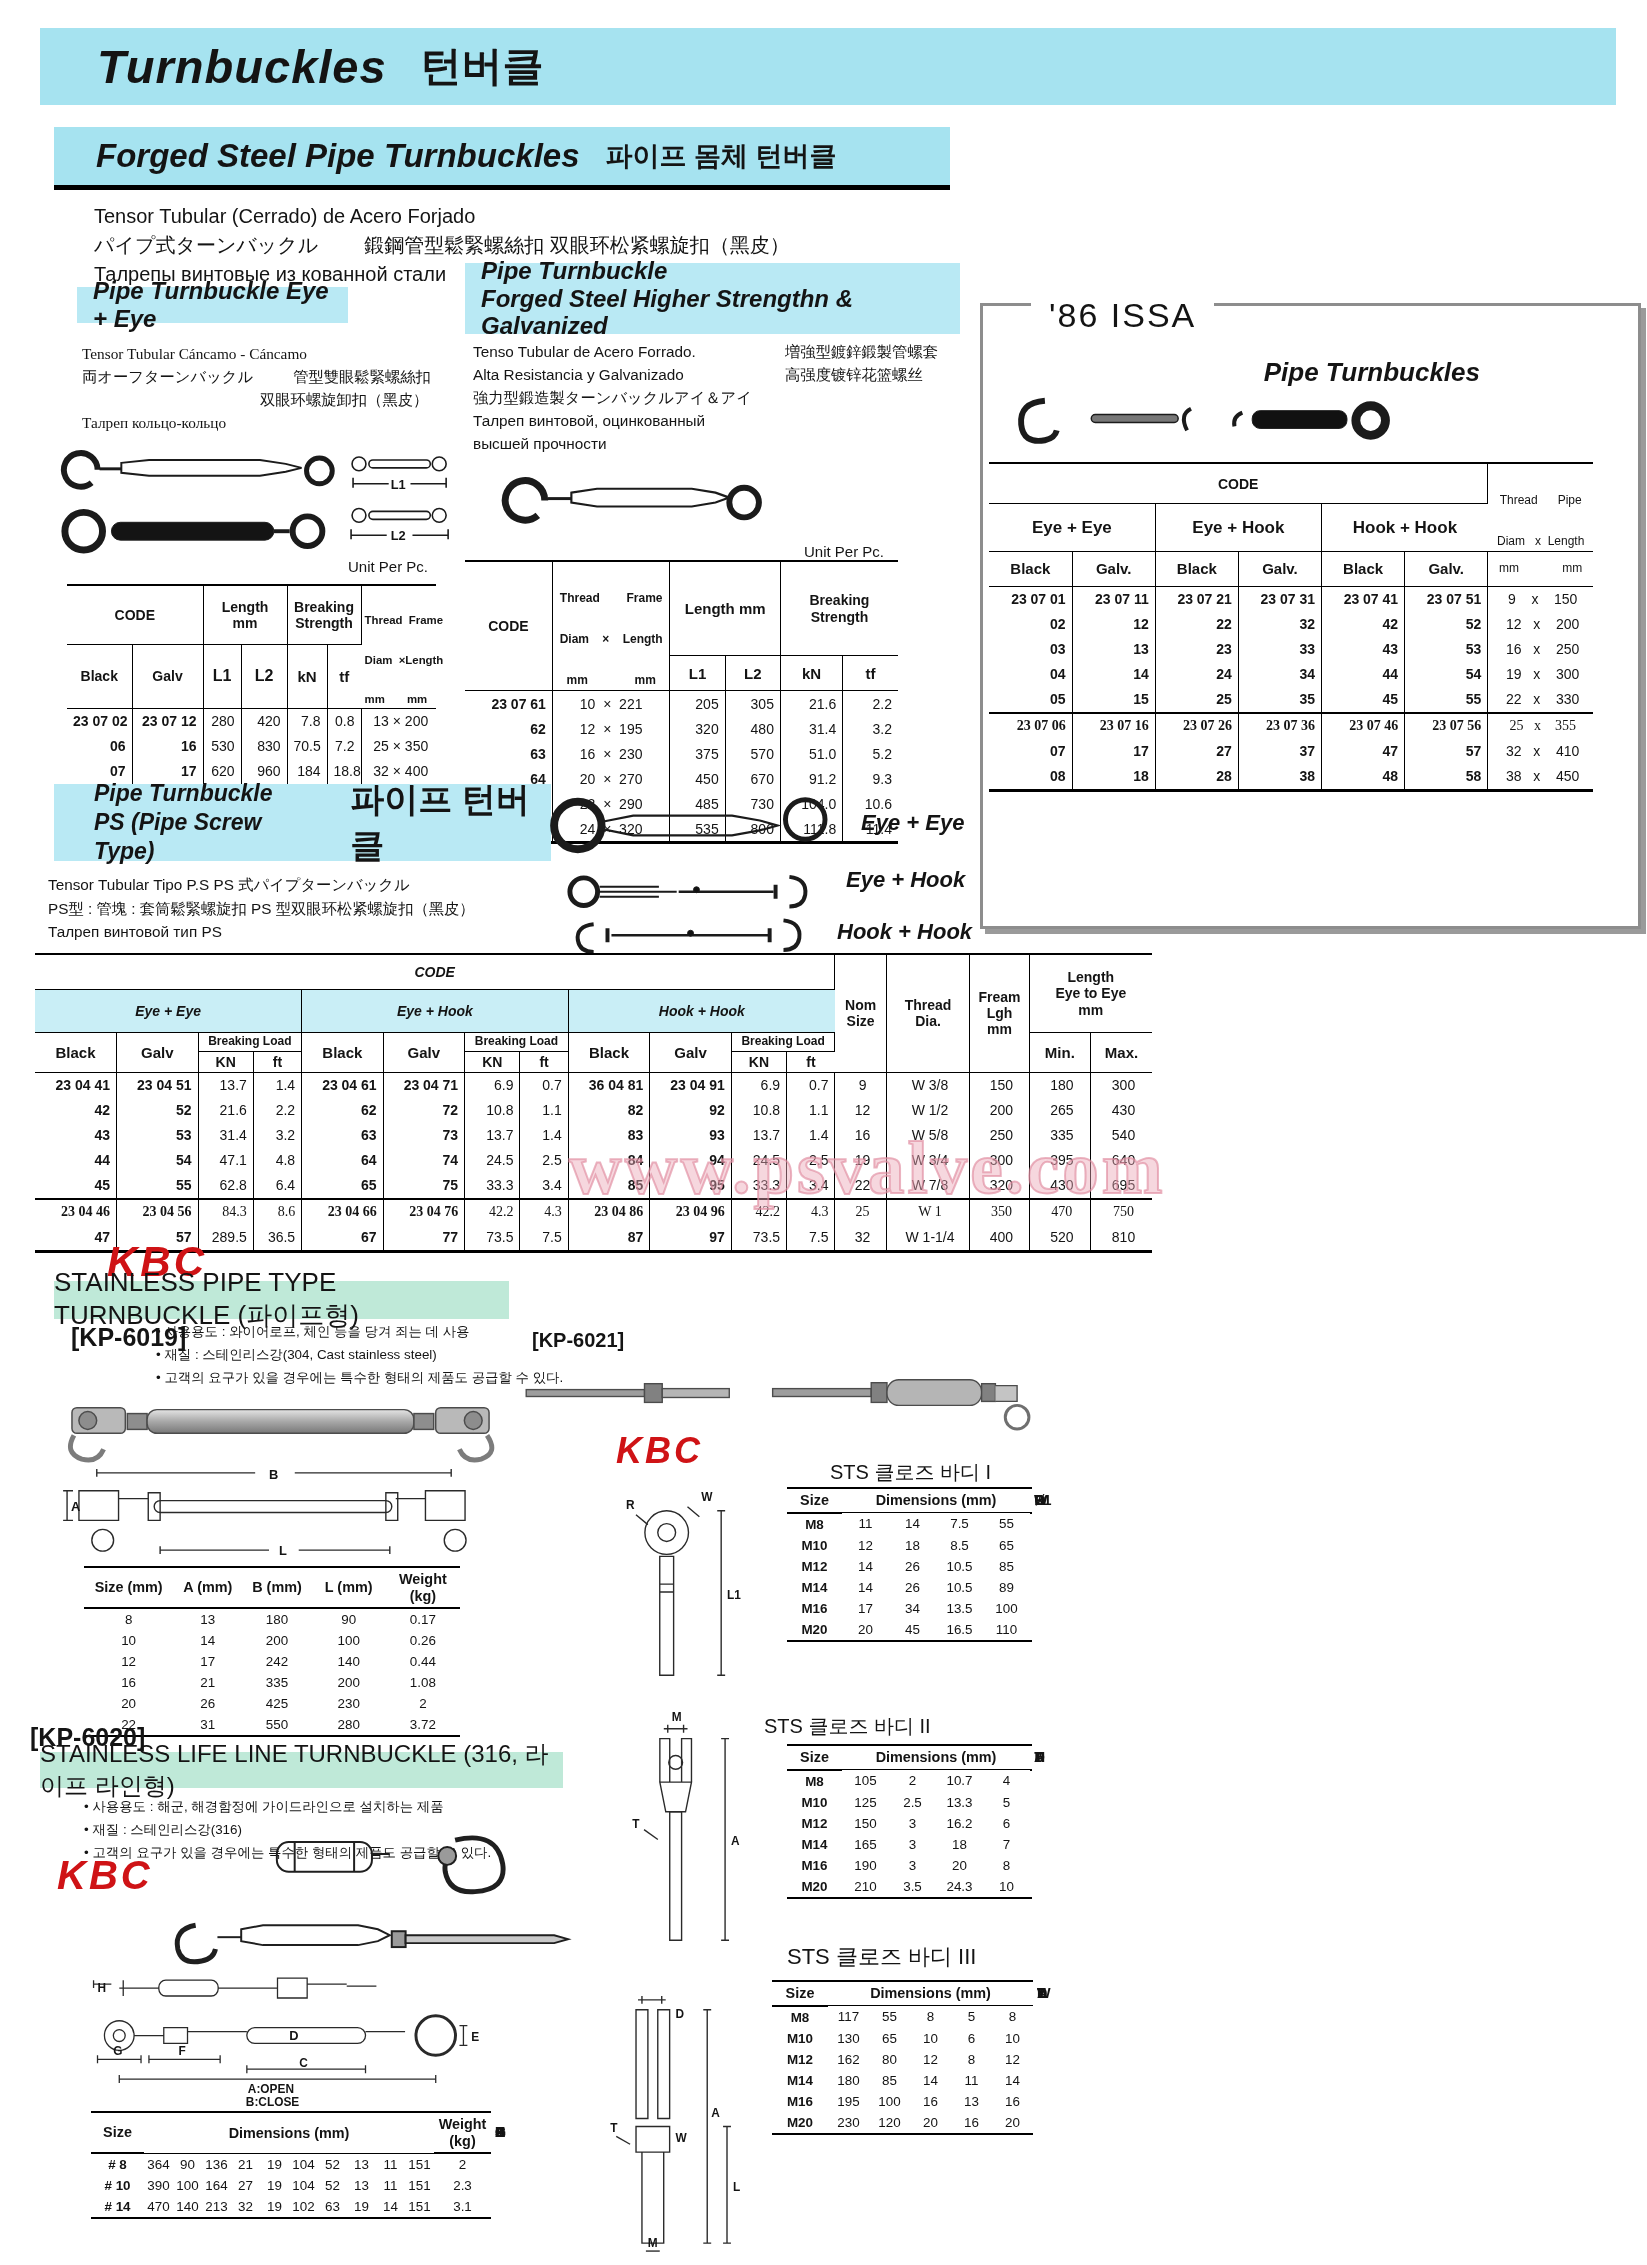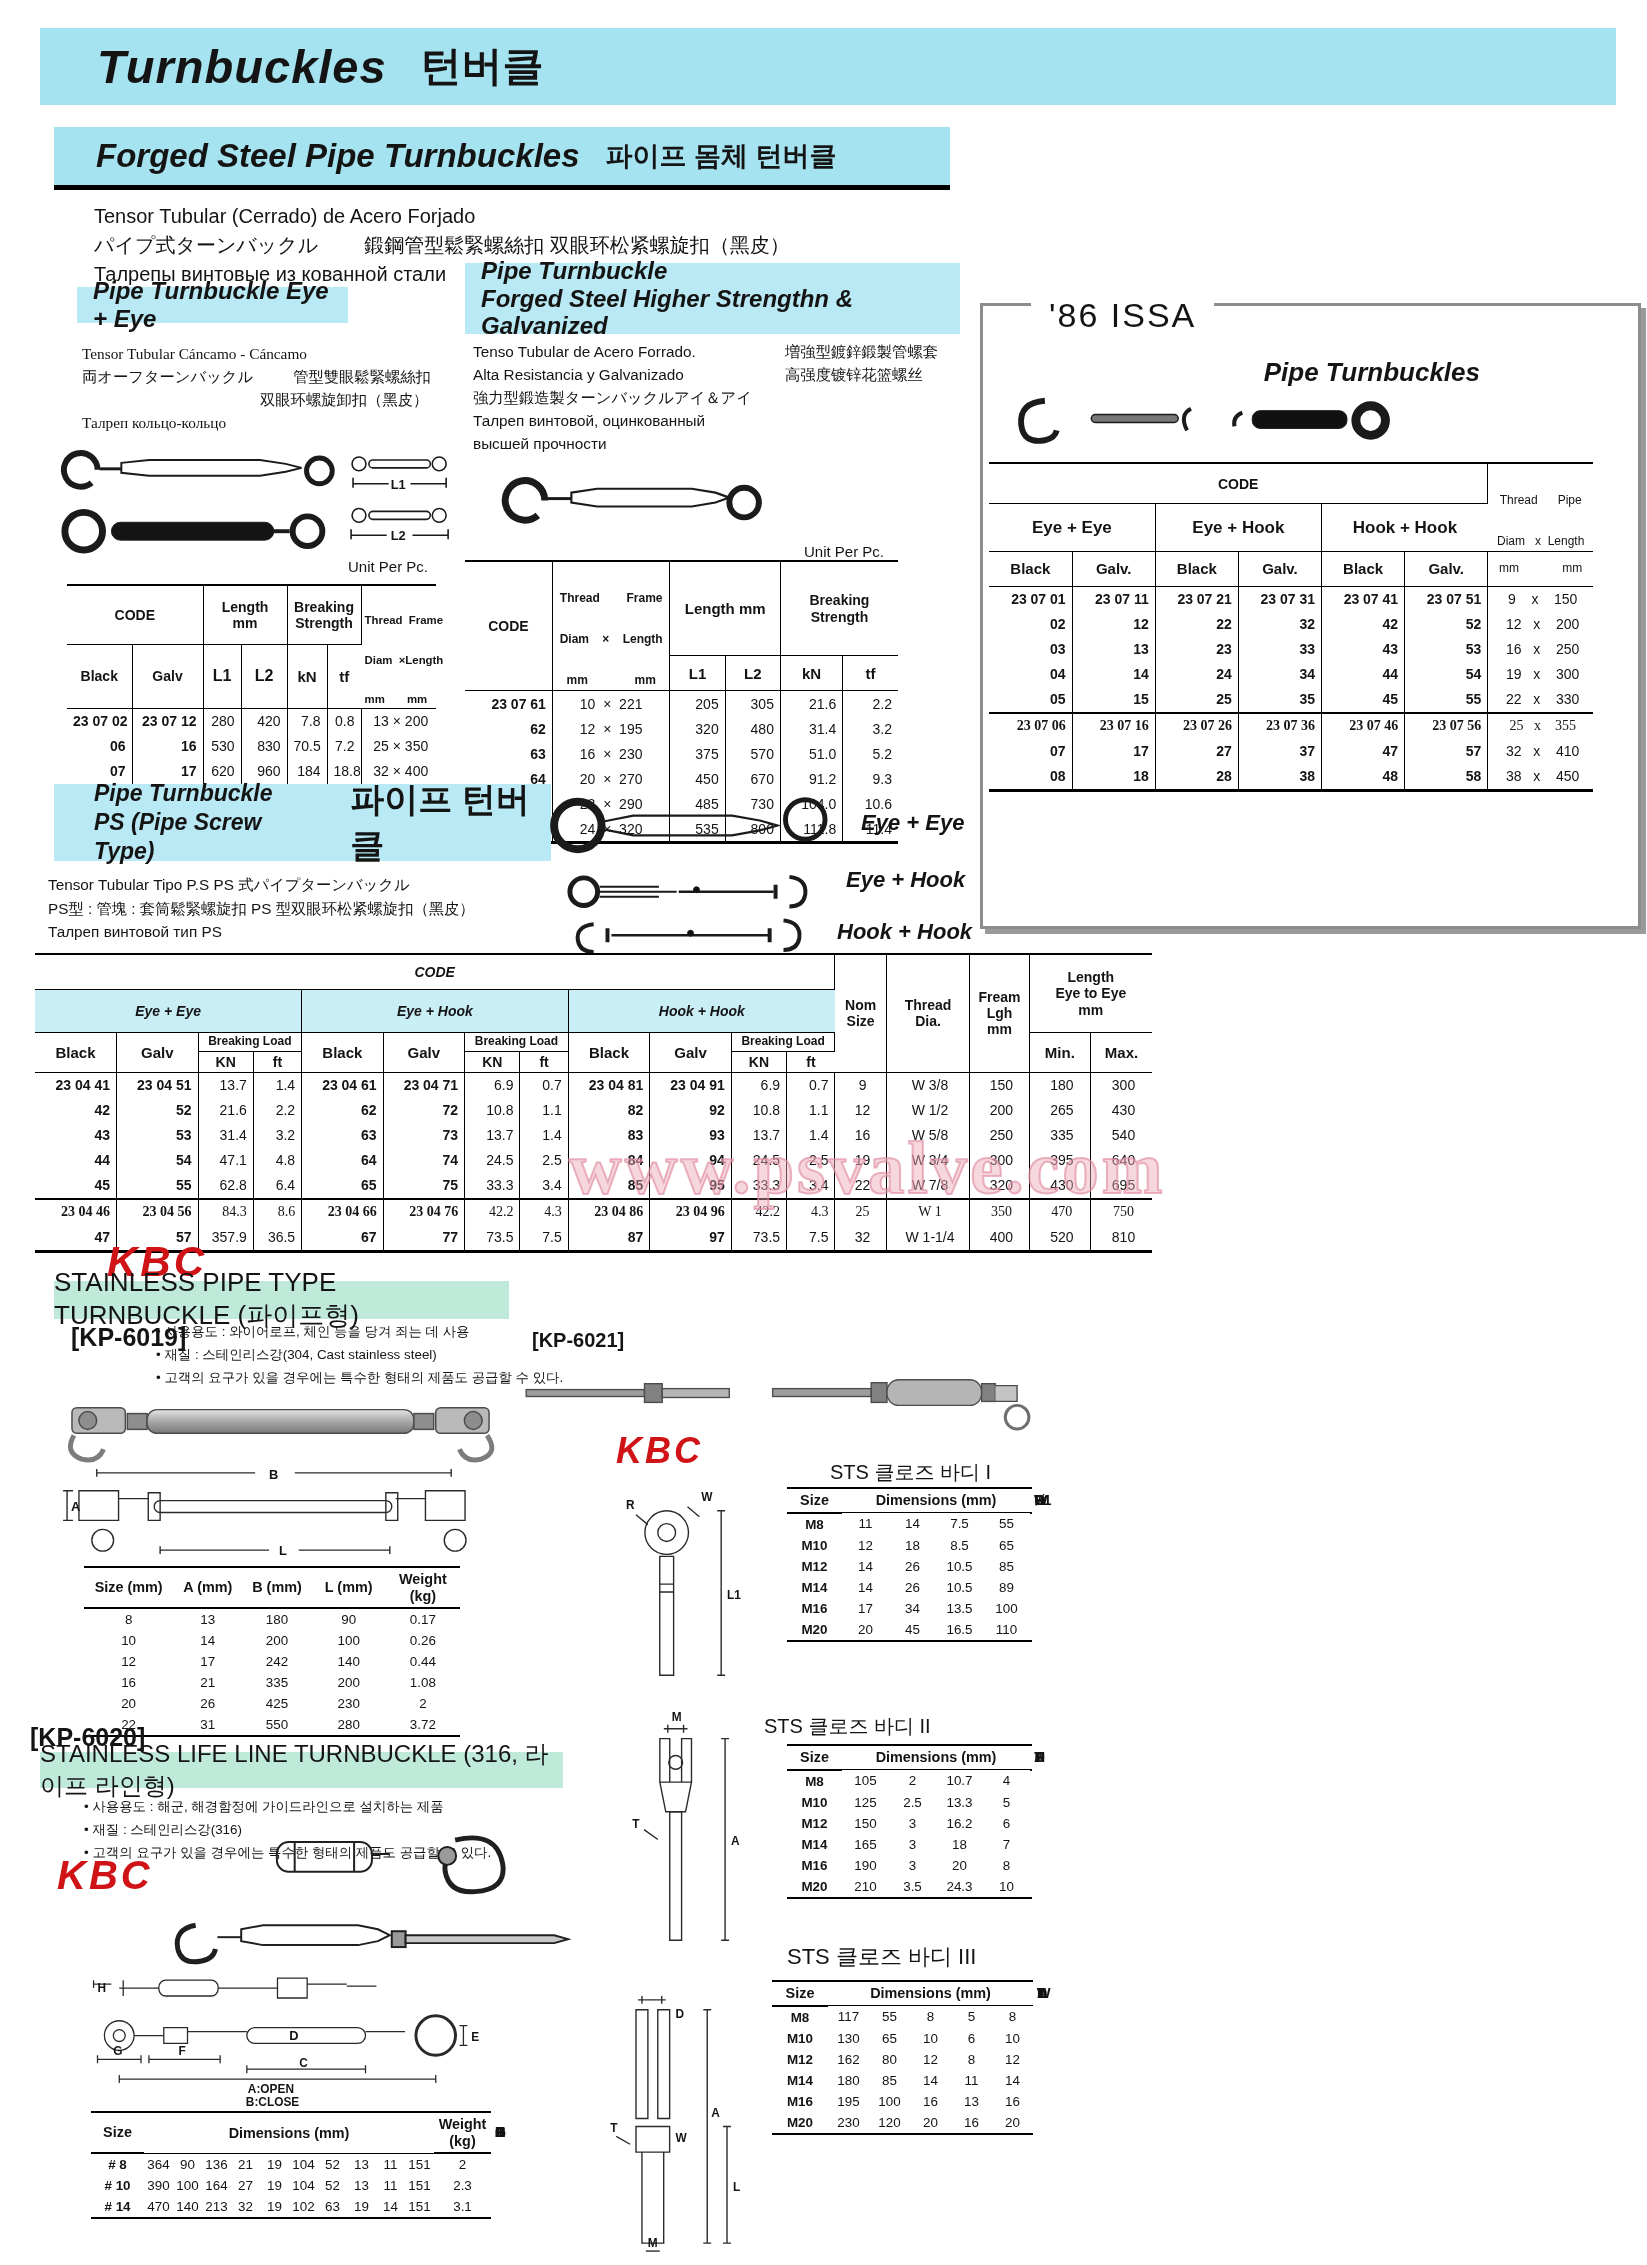--- a/index.html
+++ b/index.html
@@ -602,21 +602,21 @@
     <tbody>
         <tr>
           <td>23 04 41</td>
           <td>23 04 51</td>
           <td>13.7</td>
           <td>1.4</td>
           <td>23 04 61</td>
           <td>23 04 71</td>
           <td>6.9</td>
           <td>0.7</td>
-          <td>23 04 81</td>
+          <td>36 04 81</td>
           <td>23 04 91</td>
           <td>6.9</td>
           <td>0.7</td>
           <td>9</td>
           <td>W 3/8</td>
           <td>150</td>
           <td>180</td>
           <td>300</td>
         </tr>
         <tr>
@@ -712,21 +712,21 @@
           <td>4.3</td>
           <td>25</td>
           <td>W 1</td>
           <td>350</td>
           <td>470</td>
           <td>750</td>
         </tr>
         <tr>
           <td>47</td>
           <td>57</td>
-          <td>357.9</td>
+          <td>289.5</td>
           <td>36.5</td>
           <td>67</td>
           <td>77</td>
           <td>73.5</td>
           <td>7.5</td>
           <td>87</td>
           <td>97</td>
           <td>73.5</td>
           <td>7.5</td>
           <td>32</td>

